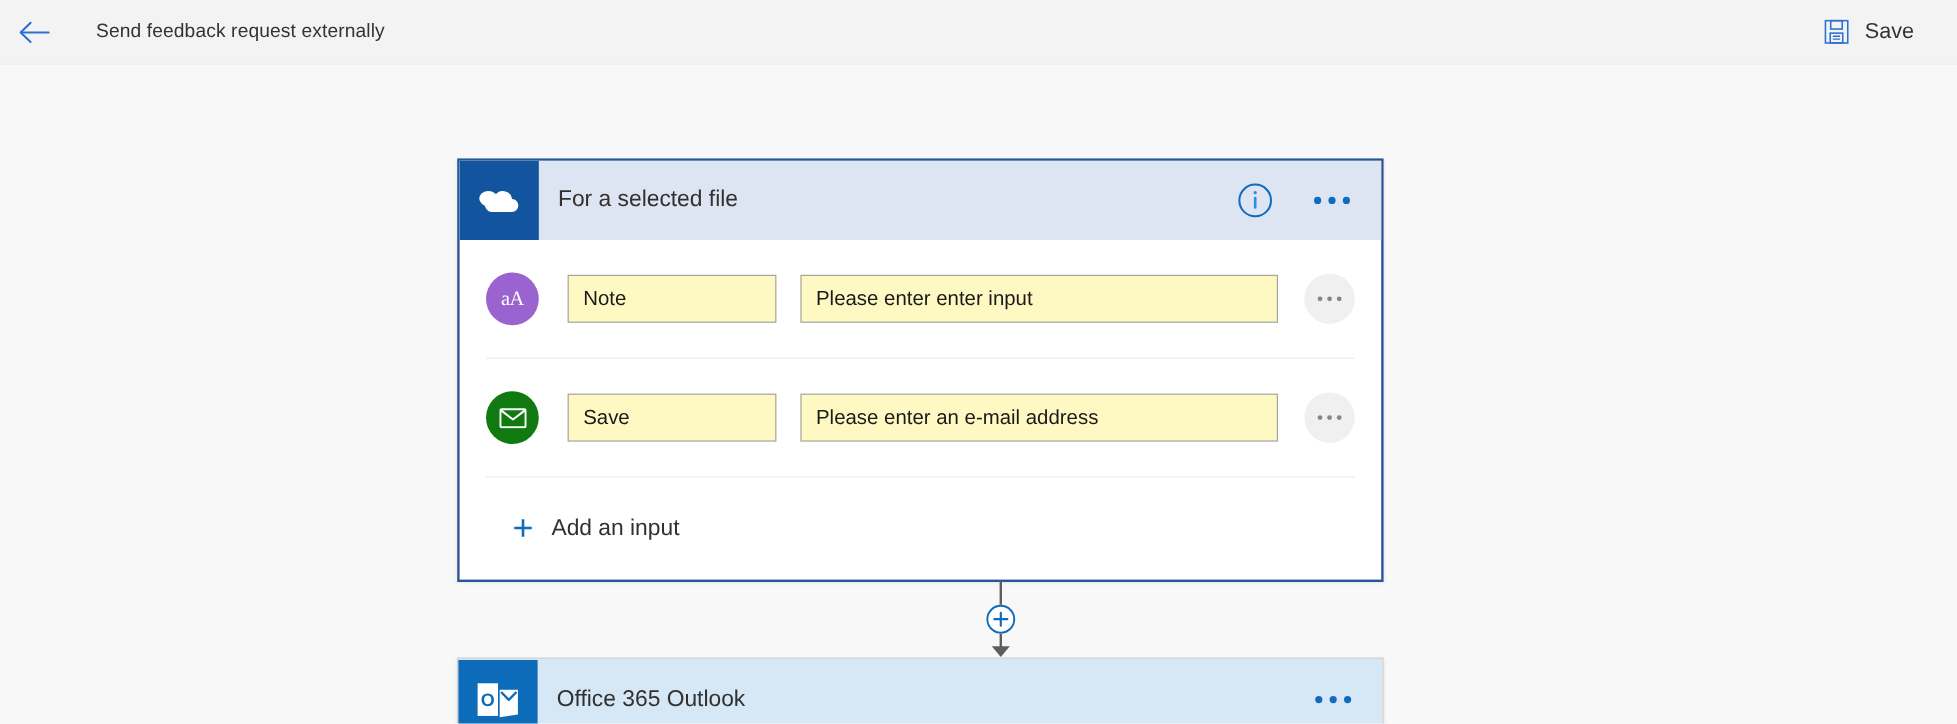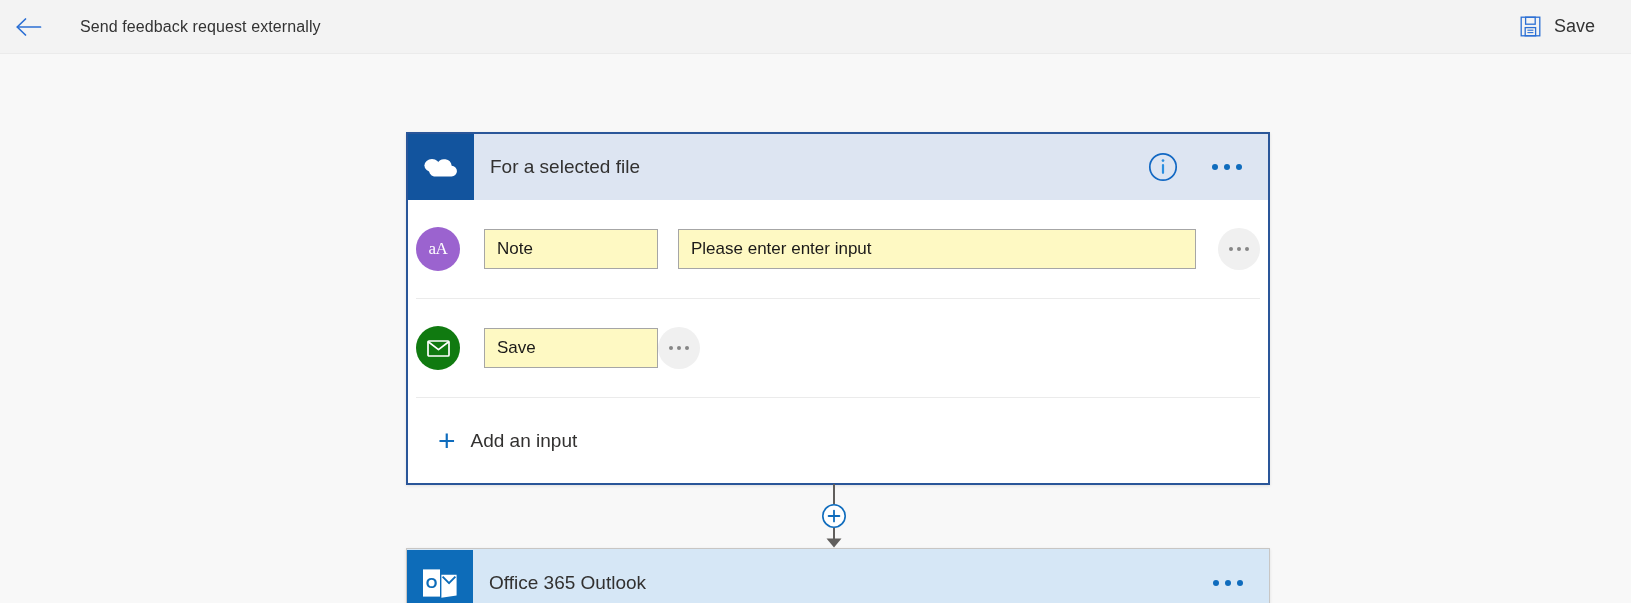--- a/index.html
+++ b/index.html
@@ -86,22 +86,22 @@
   .canvas {
     position: relative;
     width: 100%;
     height: 549px;
     background: #f8f8f8;
   }
 
   
   .card {
     position: absolute;
-    left: 406px;
-    width: 864px;
+    left: 381px;
+    width: 772px;
     background: #ffffff;
   }
 
   .card-trigger {
     top: 78px;
     border: 2px solid #2a5699;
     box-shadow: 0 1px 3px rgba(0,0,0,.10);
   }
 
   .card-action {
@@ -166,21 +166,21 @@
   }
   .ellipsis-btn i {
     display: block;
     width: 6px;
     height: 6px;
     border-radius: 50%;
     background: #0f6cbd;
   }
 
   
-  .card-body { padding: 0 8px; }
+  .card-body { padding: 0 22px; }
 
   .input-row {
     display: flex;
     align-items: center;
     height: 99px;
     border-bottom: 1px solid #ebebeb;
   }
 
   .row-icon {
     width: 44px;
@@ -342,20 +342,21 @@
       </div>
 
       <div class="input-row">
         <div class="row-icon ico-email">
           <svg width="23" height="17" viewBox="0 0 23 17">
             <rect x="1" y="1" width="21" height="15" rx="1" fill="none" stroke="#ffffff" stroke-width="1.7"></rect>
             <path d="M1.6 2 L11.5 9.6 L21.4 2" fill="none" stroke="#ffffff" stroke-width="1.7" stroke-linecap="round" stroke-linejoin="round"></path>
           </svg>
         </div>
         <div class="field field-title">Save</div>
+        <div class="field field-value">Please enter an e-mail address</div>
         <div class="row-menu">
           <i></i>
           <i></i>
           <i></i>
         </div>
       </div>
 
       <div class="add-input">
         <span class="add-plus">+</span>
         <span class="add-label">Add an input</span>

